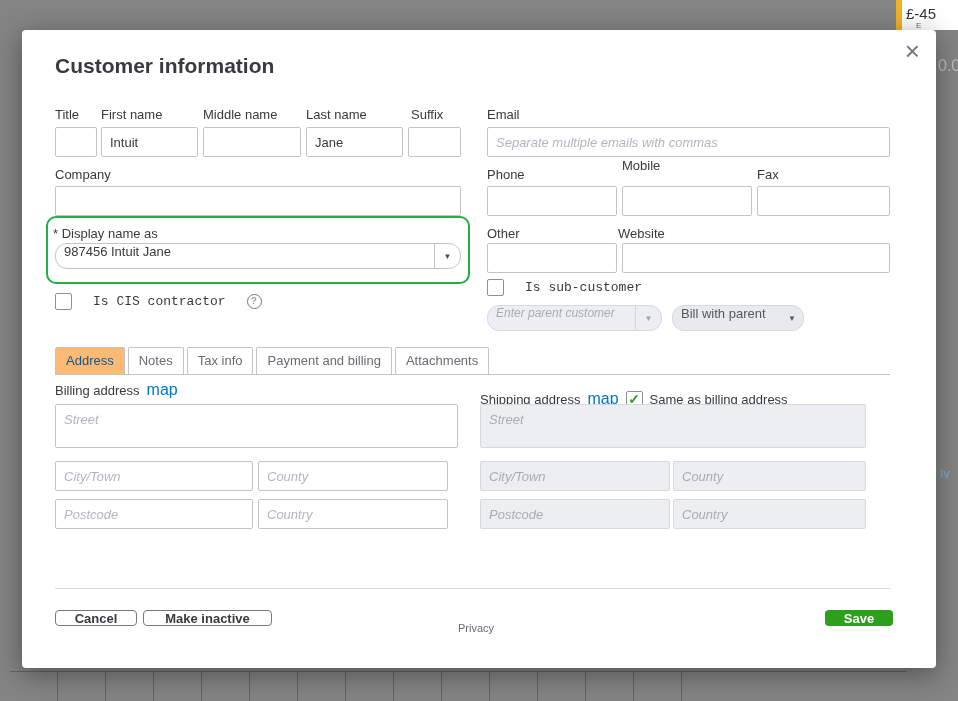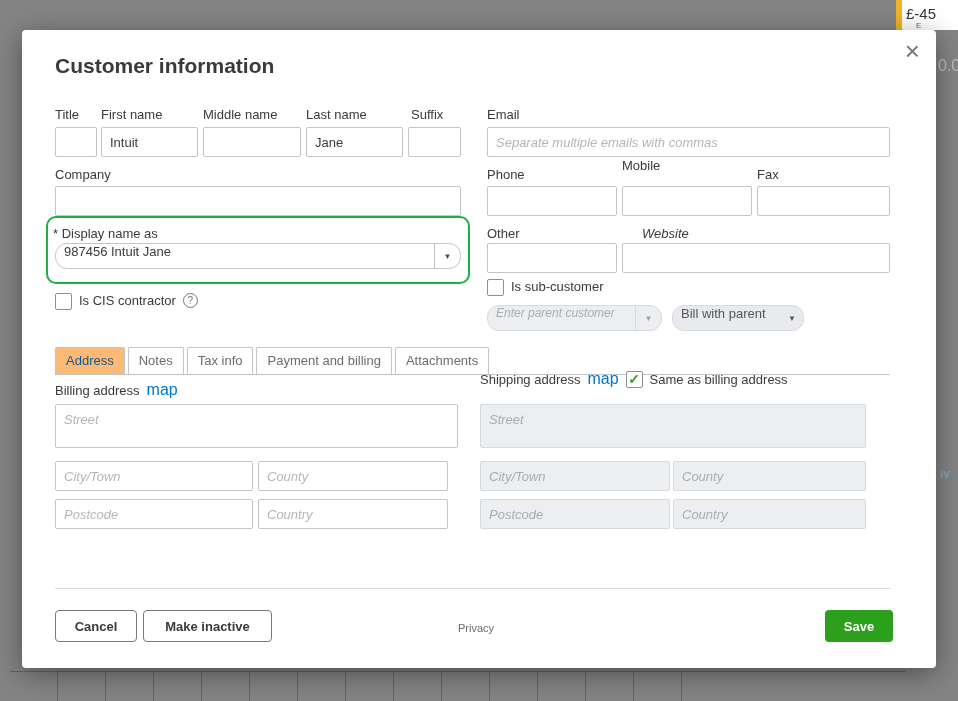--- a/index.html
+++ b/index.html
@@ -50,41 +50,41 @@
   .combo.gray .combo-val { color:#a9adb3; font-style:italic; font-size:12px; }
   .combo.gray .combo-btn { border-left-color:#d6d9dd; }
   .combo.gray .arrow { color:#9ea2a8; }
   .combo.plain { background:#e8eaed; border-color:#d6d9dd; }
   .combo.plain .combo-val { color:#55575c; font-style:normal; }
   .combo.plain .arrow { color:#55575c; }
 
   .hl-green { position:absolute; left:24px; top:186px; width:424px; height:68px;
               border:2px solid #1faf45; border-radius:10px; pointer-events:none; }
 
-  .cbrow { position:absolute; display:flex; gap:7px; }
+  .cbrow { position:absolute; display:flex; align-items:center; gap:21px;font-family:Liberation Mono, monospace; }
   .cb { width:17px; height:17px; border:1px solid #8d9096; border-radius:2px; background:#fff;
         cursor:pointer; display:flex; align-items:center; justify-content:center; flex:none; }
   .cb .check { color:#2ca01c; font-size:14px; font-weight:bold; line-height:1; }
   .cb-label { font-size:13px; color:#393a3d; }
   .help { width:15px; height:15px; border:1px solid #75777c; border-radius:50%; color:#75777c;
           font-size:10px; display:flex; align-items:center; justify-content:center; }
 
   .tabs { position:absolute; left:33px; top:318px; right:46px; height:27px;
           border-bottom:1px solid #c1c5c8; display:flex; align-items:flex-end; }
   .tab { font-size:13px; color:#6b6c72; background:#fff; border:1px solid #c1c5c8; border-bottom:none;
          border-radius:2px 2px 0 0; padding:5px 10px 6px; margin-right:3px; cursor:pointer; white-space:nowrap; }
   .tab.active { background:#fdba74; color:#11568f; }
 
   .addr-head { position:absolute; display:flex; align-items:center; gap:7px; }
   .addr-title { font-size:13px; color:#393a3d; }
   .maplink { font-size:16px; color:#0077c5; cursor:pointer; text-decoration:none; }
 
   .divider { position:absolute; left:33px; right:46px; top:558px; border-top:1px solid #d8dade; }
 
-  .btn { position:absolute; height:32px; border-radius:4px; font-size:13px; font-weight:bold;
+  .btn { position:absolute; height:16px; border-radius:4px; font-size:13px; font-weight:bold;
          font-family:inherit; cursor:pointer; }
   .btn.ghost { background:#fff; border:1px solid #77797e; color:#393a3d; }
   .btn.green { background:#2ca01c; border:none; color:#fff; }
   .privacy { position:absolute; left:436px; top:592px; font-size:11px; color:#6b6c72; cursor:pointer; }
 </style>
 </head>
 <body>
 
 <div class="scene">
 
@@ -135,21 +135,21 @@
     <div class="hl-green"></div>
     <div class="lbl" style="left:31px; top:196px;"><span>*</span> <span>Display name as</span></div>
     <div class="combo" style="left:33px; top:213px; width:406px;">
       <span class="combo-val">987456 Intuit Jane</span>
       <span class="combo-btn">
           <span class="arrow">▼</span>
         </span>
     </div>
 
     <div class="lbl" style="left:465px; top:196px;">Other</div>
-    <div class="lbl" style="left:620px; top:196px;font-style:italic;">Website</div>
+    <div class="lbl" style="left:596px; top:196px;">Website</div>
     <input class="txt" style="left: 465px; top: 213px; width: 130px;">
     <input class="txt" style="left: 600px; top: 213px; width: 268px;">
 
     <div class="cbrow" style="left:465px; top:249px;">
       <div class="cb"></div>
       <span class="cb-label">Is sub-customer</span>
     </div>
 
     <div class="cbrow" style="left:33px; top:263px;">
       <div class="cb"></div>
@@ -175,21 +175,21 @@
       <div class="tab">Notes</div>
       <div class="tab">Tax info</div>
       <div class="tab">Payment and billing</div>
       <div class="tab">Attachments</div>
     </div>
 
     <div class="addr-head" style="left:33px; top:351px;">
       <span class="addr-title">Billing address</span>
       <a class="maplink">map</a>
     </div>
-    <div class="addr-head" style="left:458px; top:340px;">
+    <div class="addr-head" style="left:458px; top:360px;">
       <span class="addr-title">Shipping address</span>
       <a class="maplink">map</a>
       <div class="cb">
           <span class="check">✓</span>
         </div>
       <span class="cb-label">Same as billing address</span>
     </div>
 
     <textarea class="txt" style="left: 33px; top: 374px; width: 403px;" placeholder="Street"></textarea>
     <textarea class="txt dis" style="left: 458px; top: 374px; width: 386px;" placeholder="Street"></textarea>

